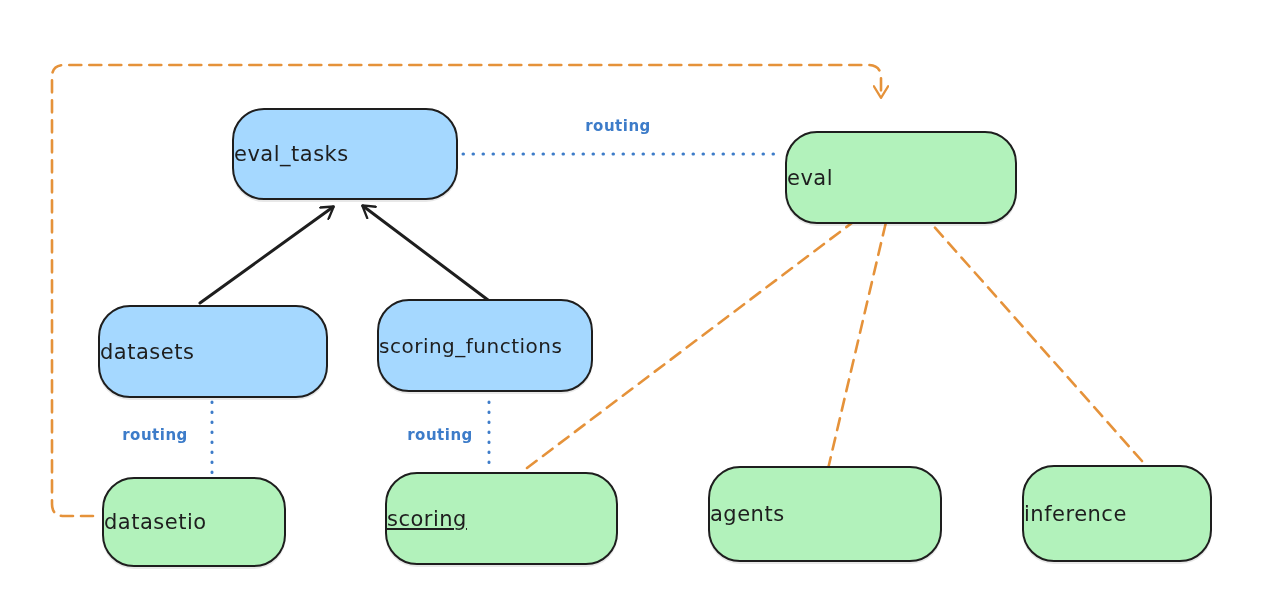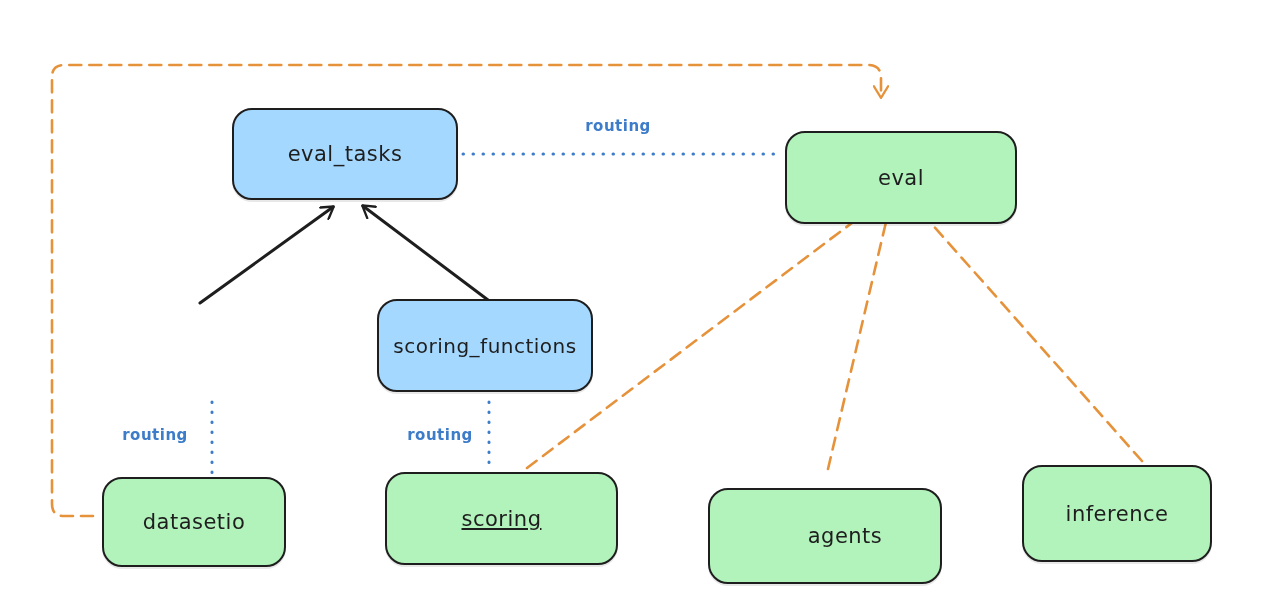--- a/index.html
+++ b/index.html
@@ -17,24 +17,24 @@
   }
   .connectors {
     position: absolute;
     left: 0; top: 0;
     width: 1280px;
     height: 596px;
   }
   .node {
     position: absolute;
     border: 2.5px solid #1e1e1e;
-    border-radius: 20px;
+    border-radius: 32px;
     display: flex;
     align-items: center;
-    justify-content: center;
+    justify-content: flex-start;
     font-size: 21px;
     color: #1e1e1e;
     letter-spacing: 0.5px;
     box-shadow: 0 2px 0 rgba(30,30,30,0.10);
     box-sizing: border-box;
   }
   .node-blue  { background: #a5d8ff; }
   .node-green { background: #b2f2bb; }
 
   .edge-label {
@@ -82,34 +82,37 @@
   </svg>
 
   <div class="node node-blue" style="left:232px; top:108px; width:226px; height:92px;">
     <span>eval_tasks</span>
   </div>
 
   <div class="node node-green" style="left:785px; top:105px; width:232px; height:93px;margin-top:26px;">
     <span>eval</span>
   </div>
 
+  <div class="node node-blue" style="left:98px; top:305px; width:230px; height:93px;">
+    <span>datasets</span>
+  </div>
 
   <div class="node node-blue" style="left:377px; top:299px; width:216px; height:93px; font-size:20px;">
     <span>scoring_functions</span>
   </div>
 
   <div class="node node-green" style="left:102px; top:477px; width:184px; height:90px;">
     <span>datasetio</span>
   </div>
 
   <div class="node node-green" style="left:385px; top:472px; width:233px; height:93px;text-decoration:underline;">
     <span>scoring</span>
   </div>
 
-  <div class="node node-green" style="left:708px; top:488px; width:234px; height:96px;padding-left:40px;">
+  <div class="node node-green" style="left:708px; top:466px; width:234px; height:96px;">
     <span>agents</span>
   </div>
 
   <div class="node node-green" style="left:1022px; top:465px; width:190px; height:97px;">
     <span>inference</span>
   </div>
 
   <div class="edge-label" style="left:568px; top:117px;">routing</div>
 
   <div class="edge-label" style="left:105px; top:426px;">routing</div>

